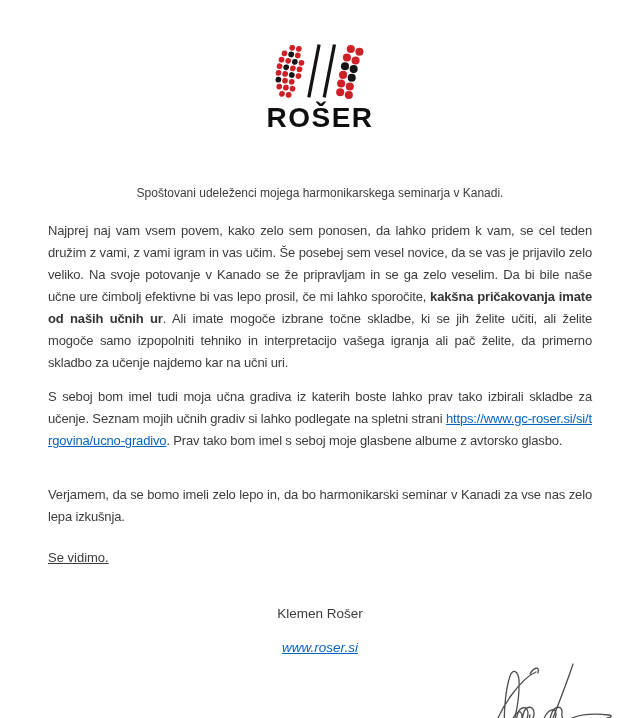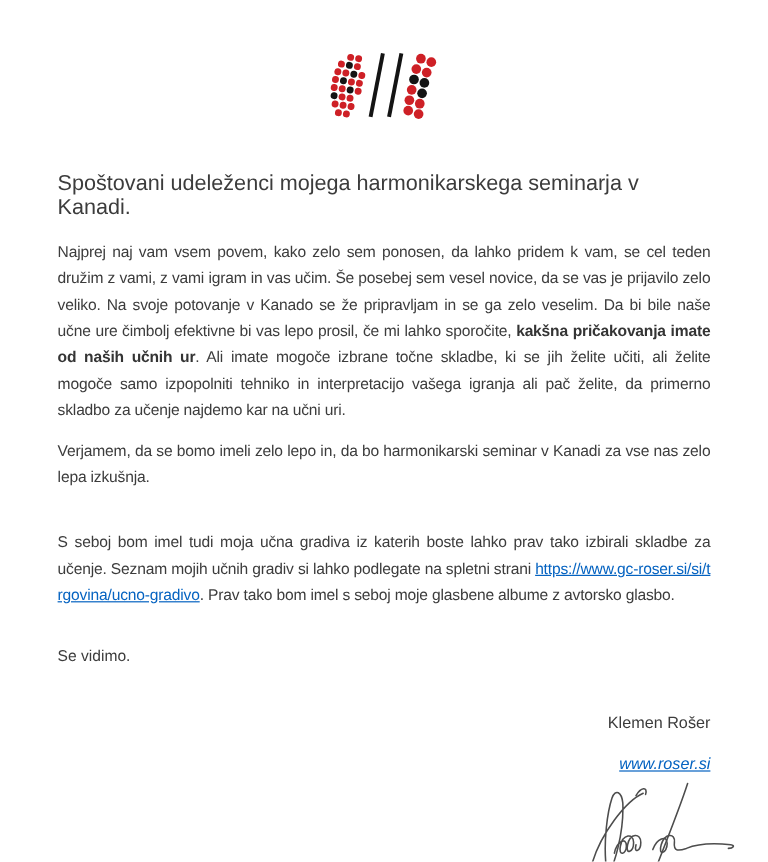--- a/index.html
+++ b/index.html
@@ -11,40 +11,40 @@
   .letter { padding:42px 48px 0 48px; }
 
   .logo-wrap { text-align:center; }
   .logo-svg { width:100px; height:60px; display:block; margin:0 auto; }
   .wordmark {
     font-size:28px; font-weight:800; letter-spacing:1.5px;
     color:#0f0f0f; margin-top:1px; line-height:30px;
   }
 
   .greeting {
-    text-align:left; font-size:18px; margin-top:40px; line-height:20px;
+    text-align:center; font-size:12px; margin-top:50px; line-height:20px;
   }
 
   .letter-body { margin-top:17px; }
   .para {
     font-size:13px; letter-spacing:-0.15px; line-height:22px;
     text-align:justify; margin:0;
   }
   .para + .para { margin-top:12px; }
   .para:nth-child(3) { margin-top:32px; }
   .para strong { font-weight:bold; color:#343434; }
 
   .inline-link, .website-link {
     color:#0563c1; text-decoration:underline; cursor:pointer;
   }
   .inline-link { word-break:break-all; }
 
-  .closing { font-size:13px; margin-top:30px; line-height:20px; }
+  .closing { font-size:13px; margin-top:20px; line-height:20px;text-decoration:underline; }
 
-  .sig-block { text-align:right; margin-top:36px; }
+  .sig-block { text-align:center; margin-top:36px; }
   .sig-name { font-size:13.5px; line-height:20px; }
   .sig-site { font-size:13.5px; line-height:20px; margin-top:14px; display:block;font-style:italic; }
 
   .scribble-wrap { text-align:right; margin-top:4px; margin-right:-36px; }
   .scribble-svg { width:168px; height:102px; }
 </style>
 </head>
 <body>
 
 <div class="letter">
@@ -89,28 +89,29 @@
         <circle cx="89" cy="19" r="4.2" fill="#ce2026"></circle>
       <circle cx="78" cy="25" r="4.2" fill="#141414"></circle>
         <circle cx="87" cy="28" r="4.2" fill="#141414"></circle>
       <circle cx="76" cy="34" r="4.2" fill="#ce2026"></circle>
         <circle cx="85" cy="37" r="4.2" fill="#141414"></circle>
       <circle cx="74" cy="43" r="4.2" fill="#ce2026"></circle>
         <circle cx="83" cy="46" r="4.2" fill="#ce2026"></circle>
       <circle cx="73" cy="52" r="4.2" fill="#ce2026"></circle>
         <circle cx="82" cy="55" r="4.2" fill="#ce2026"></circle>
     </svg>
+    <div class="wordmark">ROŠER</div>
   </div>
 
   <div class="greeting">Spoštovani udeleženci mojega harmonikarskega seminarja v Kanadi.</div>
 
   <div class="letter-body">
       <p class="para"><span>Najprej naj vam vsem povem, kako zelo sem ponosen, da lahko pridem k vam, se cel teden družim z vami, z vami igram in vas učim. Še posebej sem vesel novice, da se vas je prijavilo zelo veliko. Na svoje potovanje v Kanado se že pripravljam in se ga zelo veselim. Da bi bile naše učne ure čimbolj efektivne bi vas lepo prosil, če mi lahko sporočite, </span><strong>kakšna pričakovanja imate od naših učnih ur</strong><span>. Ali imate mogoče izbrane točne skladbe, ki se jih želite učiti, ali želite mogoče samo izpopolniti tehniko in interpretacijo vašega igranja ali pač želite, da primerno skladbo za učenje najdemo kar na učni uri.</span></p>
+      <p class="para"><span>S seboj bom imel tudi moja učna gradiva iz katerih boste lahko prav tako izbirali skladbe za učenje. Seznam mojih učnih gradiv si lahko podlegate na spletni strani </span><a href="#" class="inline-link">https://www.gc-roser.si/si/trgovina/ucno-gradivo</a><span>. Prav tako bom imel s seboj moje glasbene albume z avtorsko glasbo.</span></p>
       <p class="para"><span>Verjamem, da se bomo imeli zelo lepo in, da bo harmonikarski seminar v Kanadi za vse nas zelo lepa izkušnja.</span></p>
-      <p class="para"><span>S seboj bom imel tudi moja učna gradiva iz katerih boste lahko prav tako izbirali skladbe za učenje. Seznam mojih učnih gradiv si lahko podlegate na spletni strani </span><a href="#" class="inline-link">https://www.gc-roser.si/si/trgovina/ucno-gradivo</a><span>. Prav tako bom imel s seboj moje glasbene albume z avtorsko glasbo.</span></p>
     </div>
 
   <div class="closing">Se vidimo.</div>
 
   <div class="sig-block">
     <div class="sig-name">Klemen Rošer</div>
     <a class="website-link sig-site" href="#">www.roser.si</a>
   </div>
 
   <div class="scribble-wrap">

